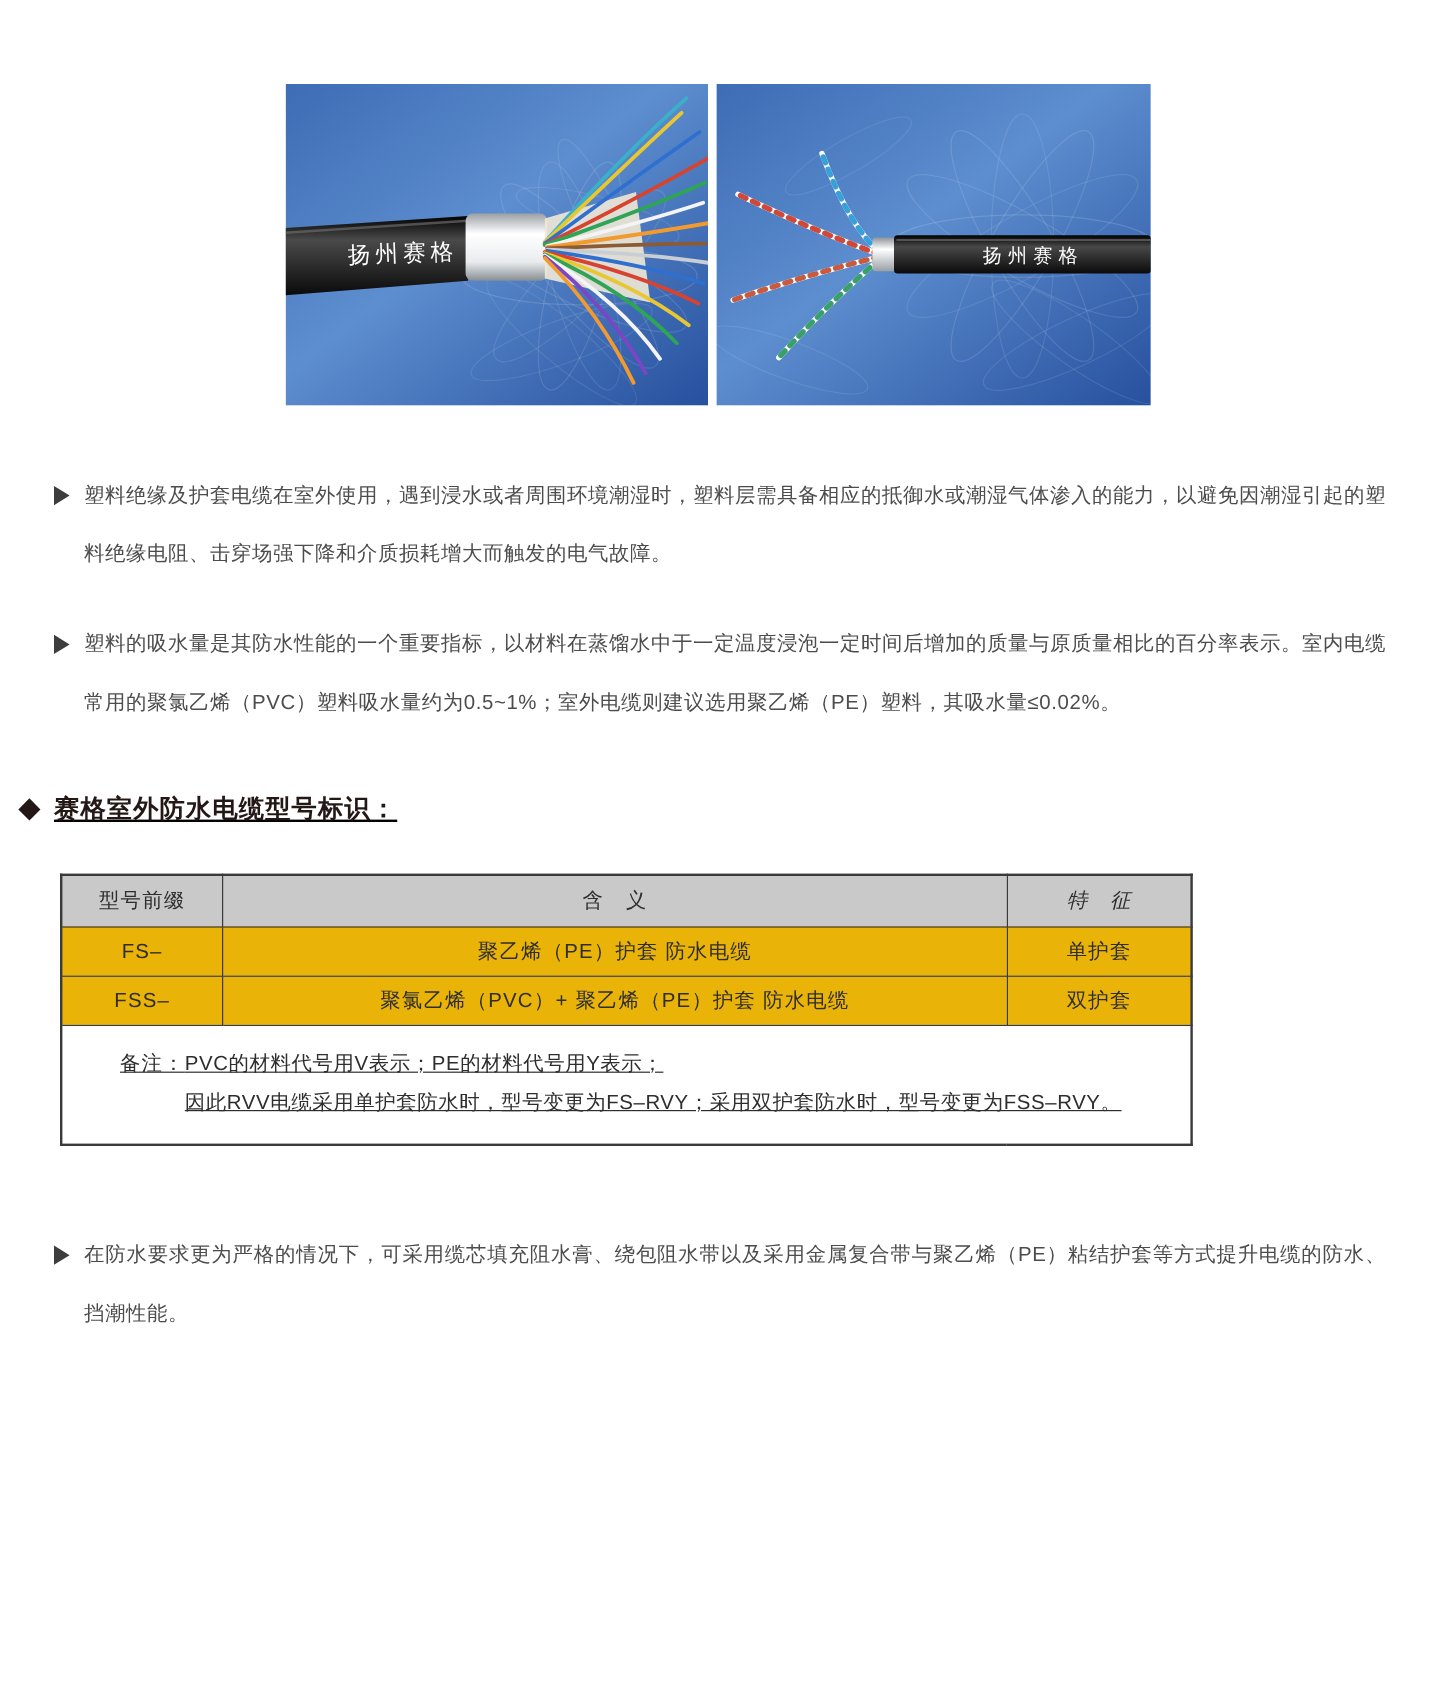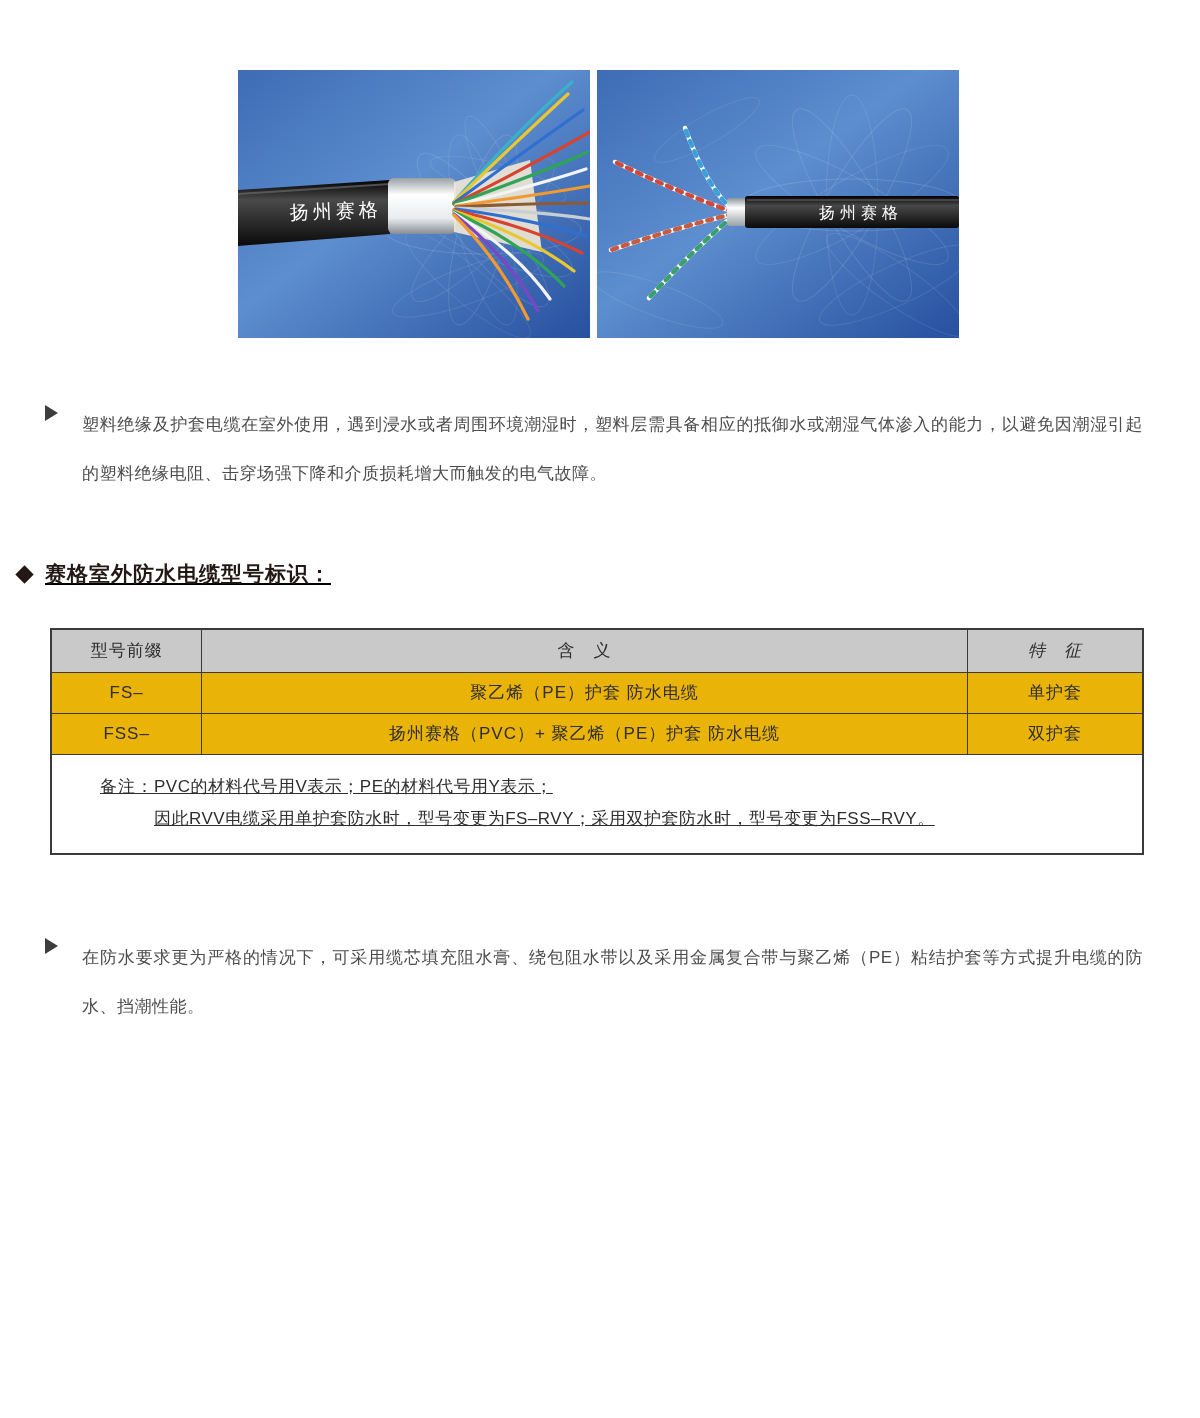--- a/index.html
+++ b/index.html
@@ -26,21 +26,21 @@
   .bullet-item { display: flex; margin-bottom: 26px; }
   .tri-icon {
     width: 0; height: 0;
     border-left: 13px solid #3d3d3d;
     border-top: 8px solid transparent;
     border-bottom: 8px solid transparent;
     margin: 17px 12px 0 0;
     flex-shrink: 0;
   }
   .bullet-text {
-    margin: 12px;
+    margin: 0;
     font-size: 17px;
     line-height: 49px;
     color: #4c4c4c;
     text-align: justify;
     letter-spacing: 0.5px;
     width: 1085px;
   }
 
   
   .section-header {
@@ -60,21 +60,21 @@
     margin: 0;
     font-size: 21px;
     font-weight: bold;
     color: #231815;
     letter-spacing: 1px;
   }
 
   
   .model-table {
     margin: 40px 0 0 50px;
-    width: 1094px;
+    width: 944px;
     border-collapse: collapse;
     border: 2px solid #3a3a3a;
   }
   .model-table th, .model-table td {
     border: 1.5px solid #3a3a3a;
     font-size: 17px;
     color: #2e2e2e;
     text-align: center;
     font-weight: normal;
     letter-spacing: 1px;
@@ -207,20 +207,24 @@
       </g>
     </svg>
   </figure>
 </div>
 
 <div class="bullets">
   <div class="bullet-item">
     <span class="tri-icon"></span>
     <p class="bullet-text">塑料绝缘及护套电缆在室外使用，遇到浸水或者周围环境潮湿时，塑料层需具备相应的抵御水或潮湿气体渗入的能力，以避免因潮湿引起的塑料绝缘电阻、击穿场强下降和介质损耗增大而触发的电气故障。</p>
   </div>
+  <div class="bullet-item">
+    <span class="tri-icon"></span>
+    <p class="bullet-text">塑料的吸水量是其防水性能的一个重要指标，以材料在蒸馏水中于一定温度浸泡一定时间后增加的质量与原质量相比的百分率表示。室内电缆常用的聚氯乙烯（PVC）塑料吸水量约为0.5~1%；室外电缆则建议选用聚乙烯（PE）塑料，其吸水量≤0.02%。</p>
+  </div>
 </div>
 
 <div class="section-header">
   <span class="diamond-icon"></span>
   <h2 class="section-title">赛格室外防水电缆型号标识：</h2>
 </div>
 
 <table class="model-table">
   <thead>
     <tr>
@@ -230,21 +234,21 @@
     </tr>
   </thead>
   <tbody>
     <tr>
       <td class="data-cell">FS–</td>
       <td class="data-cell">聚乙烯（PE）护套 防水电缆</td>
       <td class="data-cell">单护套</td>
     </tr>
     <tr>
       <td class="data-cell">FSS–</td>
-      <td class="data-cell">扬州赛格（PVC）+ 聚乙烯（PE）护套 防水电缆</td>
+      <td class="data-cell">聚氯乙烯（PVC）+ 聚乙烯（PE）护套 防水电缆</td>
       <td class="data-cell">双护套</td>
     </tr>
     <tr>
       <td class="note-cell" colspan="3">
         <div class="note-flex">
           <span class="note-label">备注：</span>
           <div class="note-lines">
             <p>PVC的材料代号用V表示；PE的材料代号用Y表示；</p>
             <p>因此RVV电缆采用单护套防水时，型号变更为FS–RVY；采用双护套防水时，型号变更为FSS–RVY。</p>
           </div>

